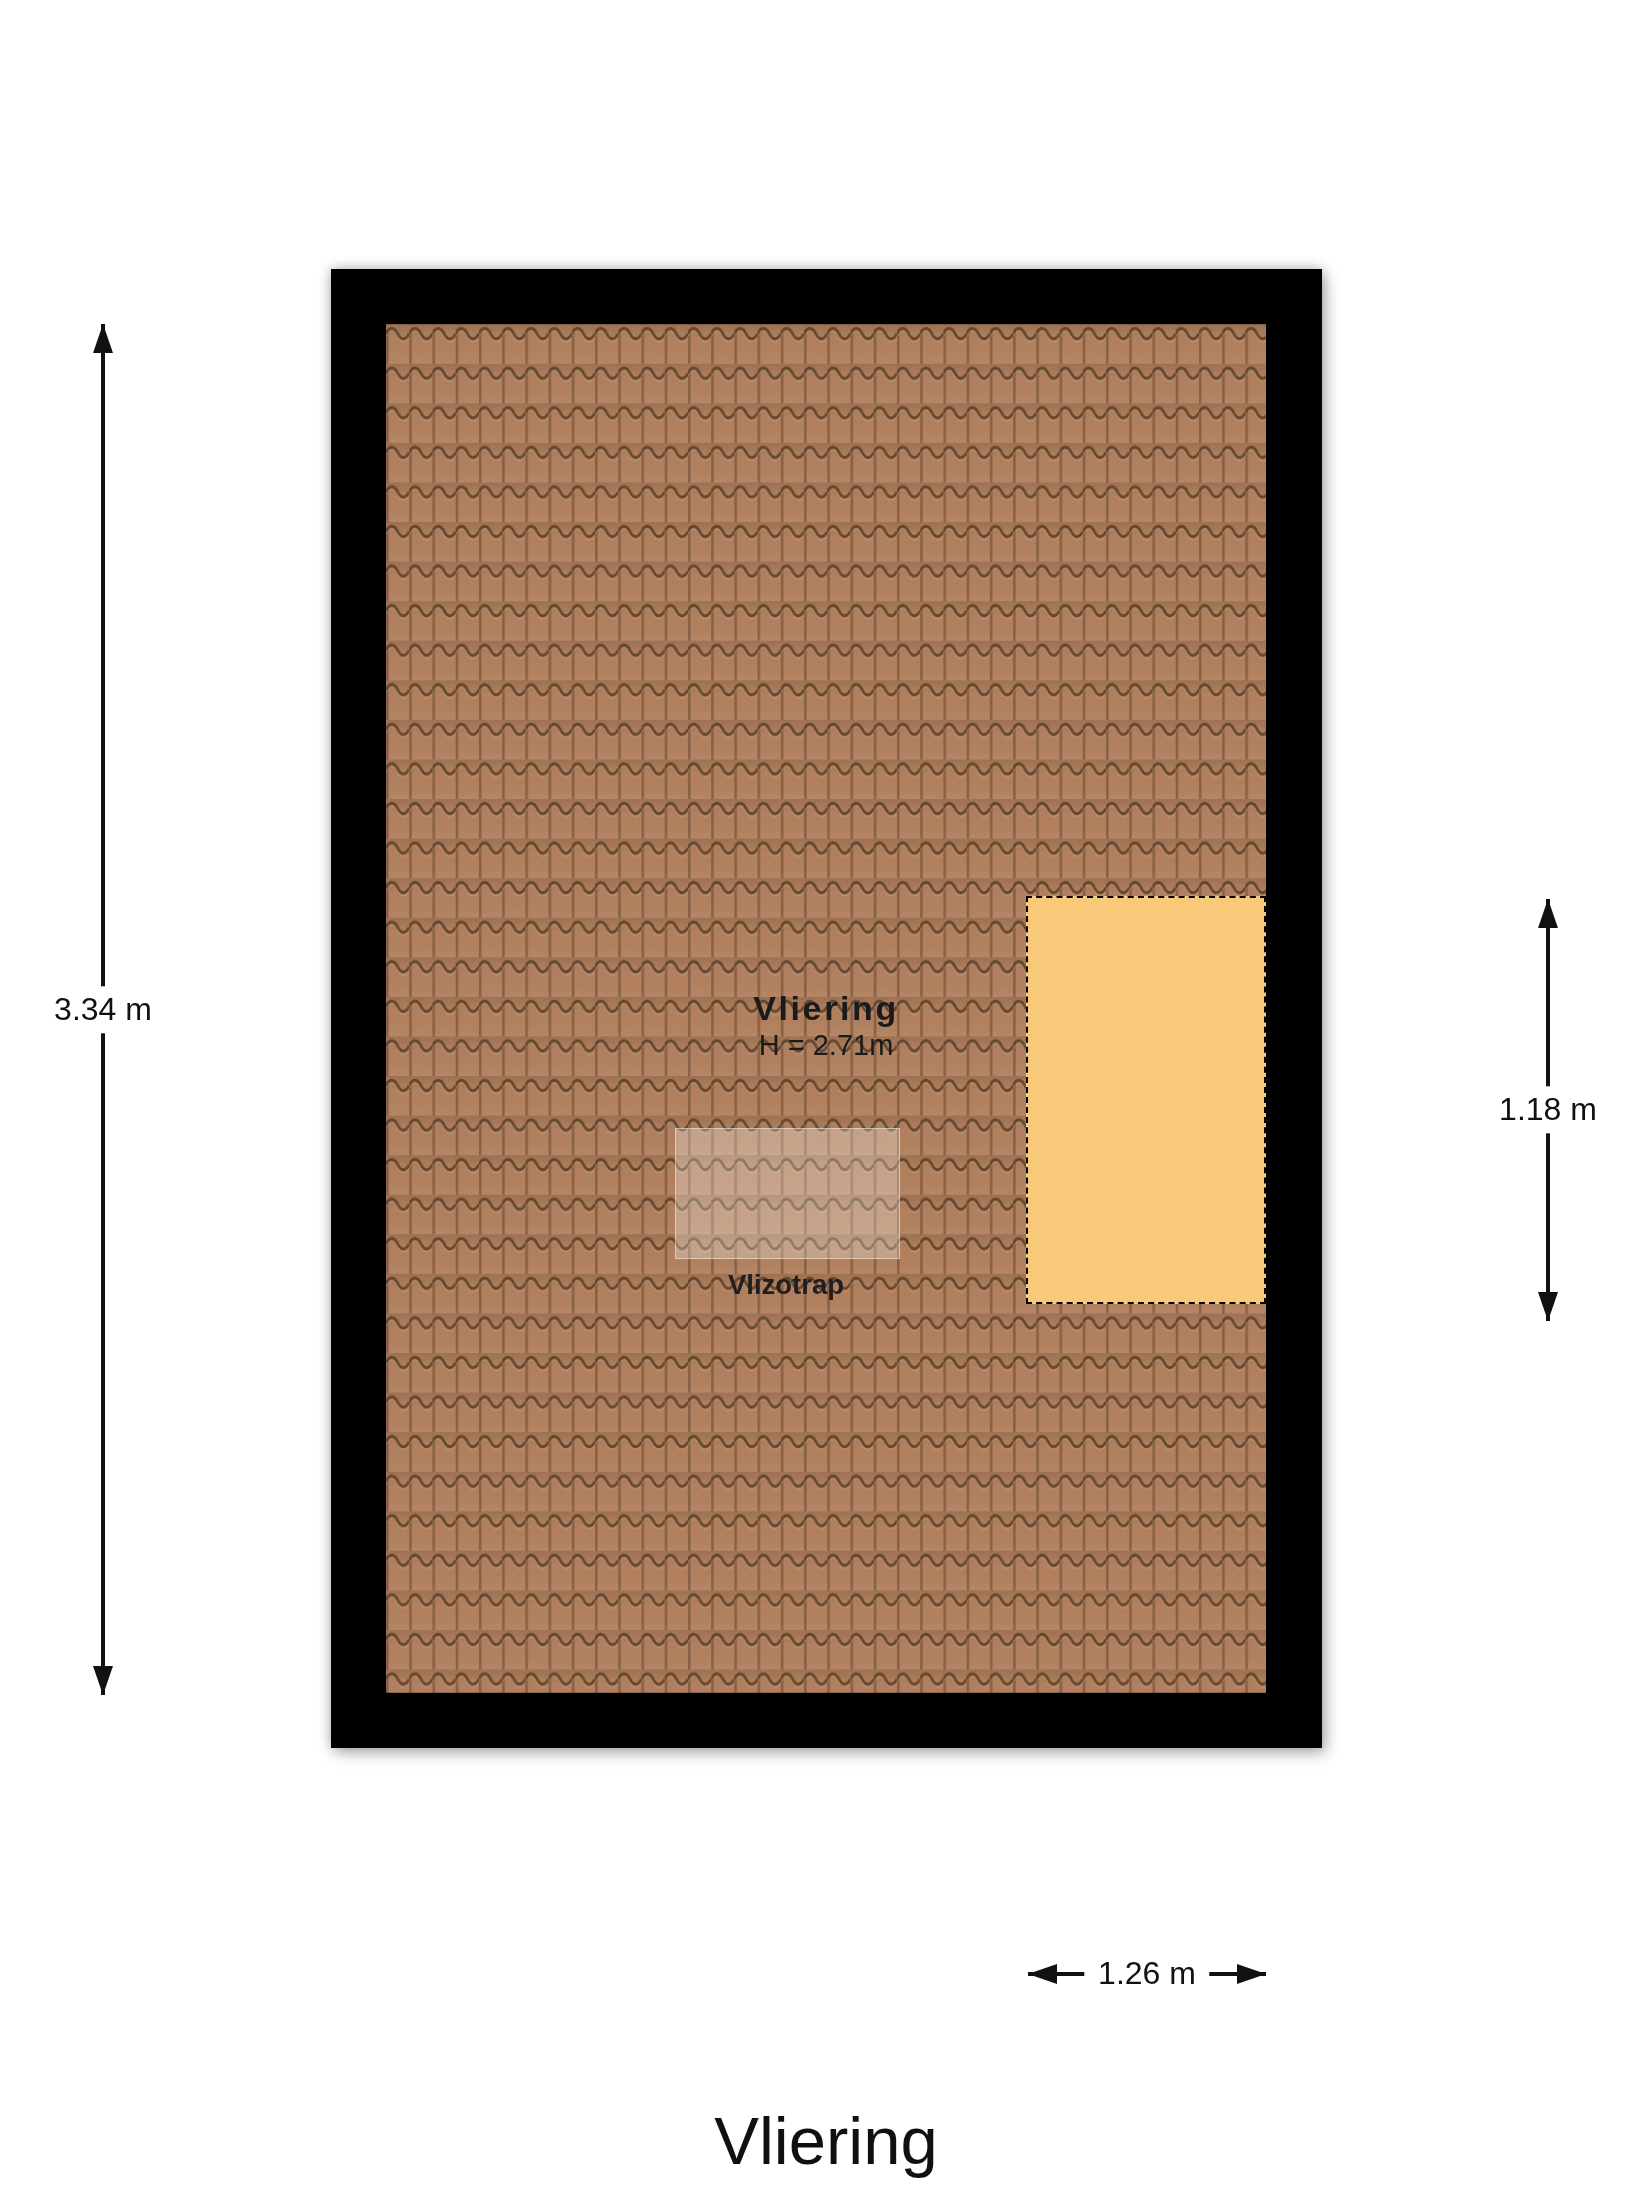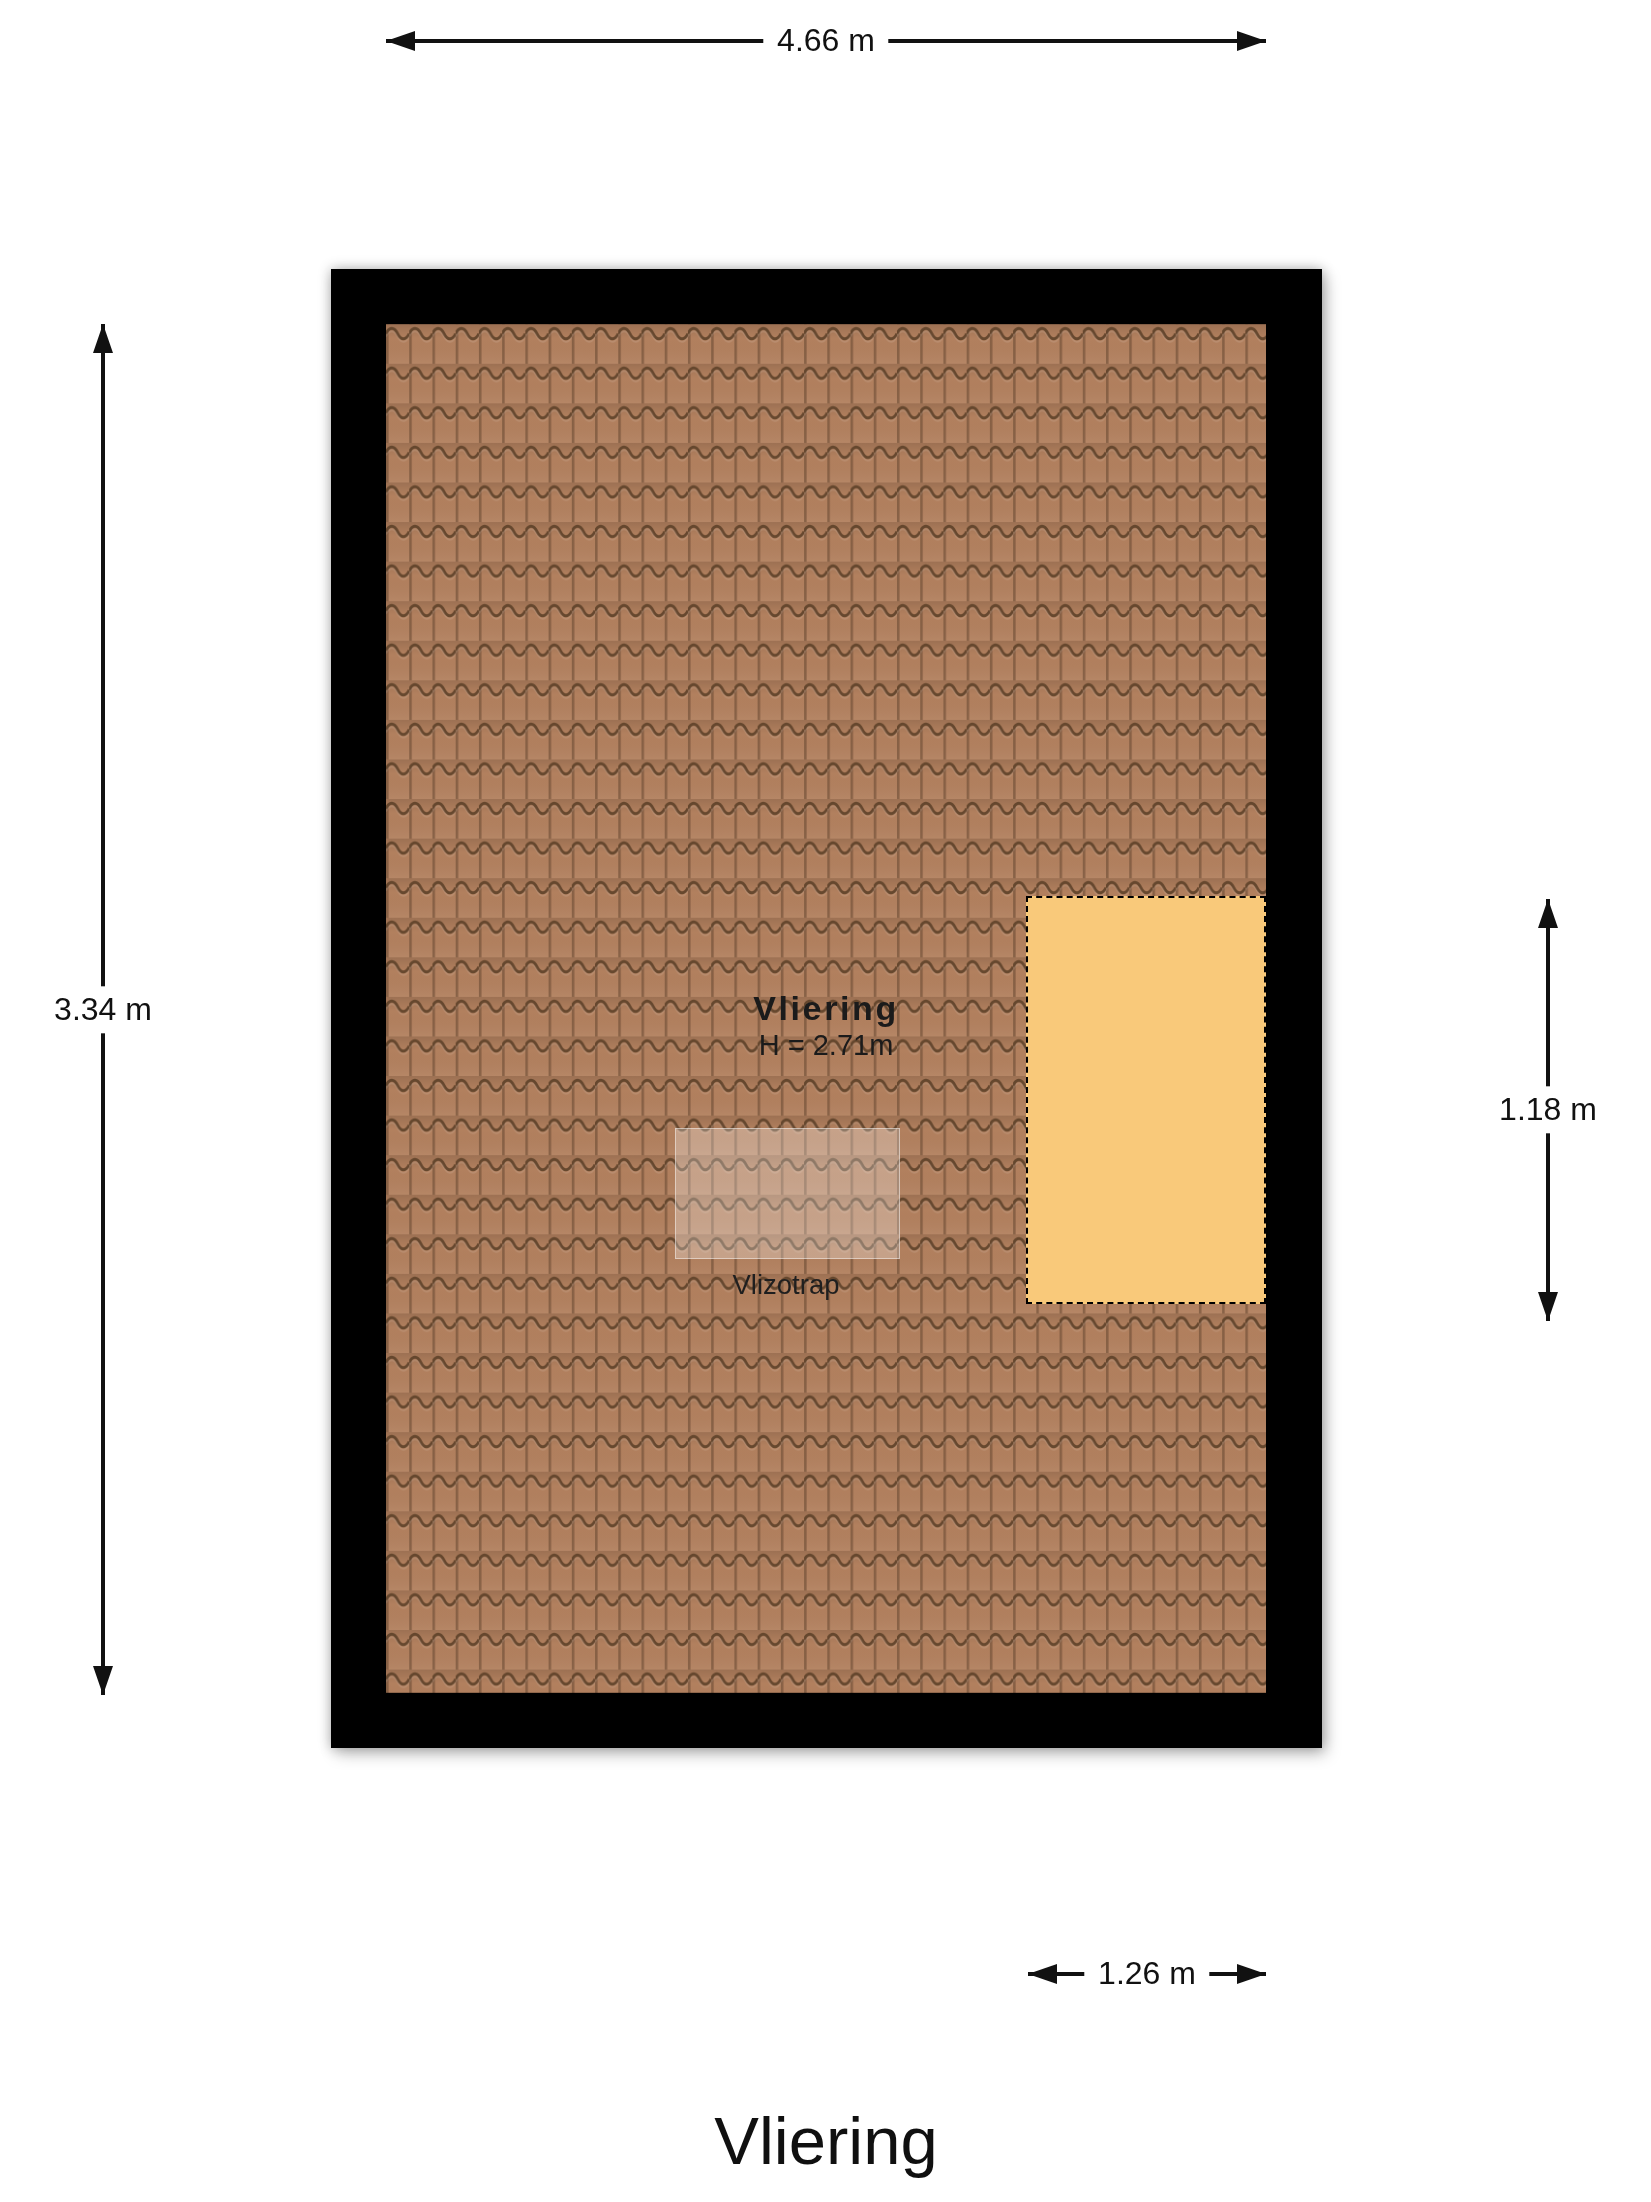--- a/index.html
+++ b/index.html
@@ -34,21 +34,21 @@
     position:absolute;left:289px;top:804px;width:225px;height:131px;
     background:rgba(255,255,255,.27);
     border:1.7px solid rgba(255,255,255,.45);
     box-sizing:border-box;
   }
 
   
   .plan-label{position:absolute;transform:translate(-50%,-50%);white-space:nowrap;}
   .room-name{left:826px;top:1008px;font-size:34px;font-weight:600;letter-spacing:2.6px;color:#1b1b1b;}
   .room-h{left:826px;top:1045px;font-size:29px;font-weight:400;color:#1b1b1b;}
-  .hatch-name{left:786px;top:1285px;font-size:27.5px;font-weight:400;color:#1f1f1f;}
+  .hatch-name{left:786px;top:1285px;font-size:27.5px;font-weight:700;color:#1f1f1f;}
 
   
   .dim{position:absolute;}
   .dim-line-h{position:absolute;left:0;right:0;top:50%;height:3.4px;margin-top:-1.7px;background:var(--dim-ink,#111);}
   .dim-line-v{position:absolute;top:0;bottom:0;left:50%;width:3.4px;margin-left:-1.7px;background:var(--dim-ink,#111);}
   .arr{position:absolute;width:0;height:0;}
   .arr-left{left:0;top:50%;margin-top:-10.3px;border-top:10.3px solid transparent;border-bottom:10.3px solid transparent;border-right:29px solid var(--dim-ink,#111);}
   .arr-right{right:0;top:50%;margin-top:-10.3px;border-top:10.3px solid transparent;border-bottom:10.3px solid transparent;border-left:29px solid var(--dim-ink,#111);}
   .arr-up{top:0;left:50%;margin-left:-10.3px;border-left:10.3px solid transparent;border-right:10.3px solid transparent;border-bottom:29px solid var(--dim-ink,#111);}
   .arr-down{bottom:0;left:50%;margin-left:-10.3px;border-left:10.3px solid transparent;border-right:10.3px solid transparent;border-top:29px solid var(--dim-ink,#111);}
@@ -66,26 +66,20 @@
   .page-title{
     position:absolute;left:0;right:0;top:2102px;
     text-align:center;font-size:67px;font-weight:400;color:#101010;
   }
 </style>
 </head>
 <body>
 
 <div class="canvas">
 
-  <div class="dim" id="dim-top">
-    <div class="dim-line-h"></div>
-    <div class="arr arr-left"></div>
-    <div class="arr arr-right"></div>
-    <div class="dim-label">4.66 m</div>
-  </div>
 
   <div class="dim" id="dim-left">
     <div class="dim-line-v"></div>
     <div class="arr arr-up"></div>
     <div class="arr arr-down"></div>
     <div class="dim-label">3.34 m</div>
   </div>
 
   <div class="dim" id="dim-right">
     <div class="dim-line-v"></div>

